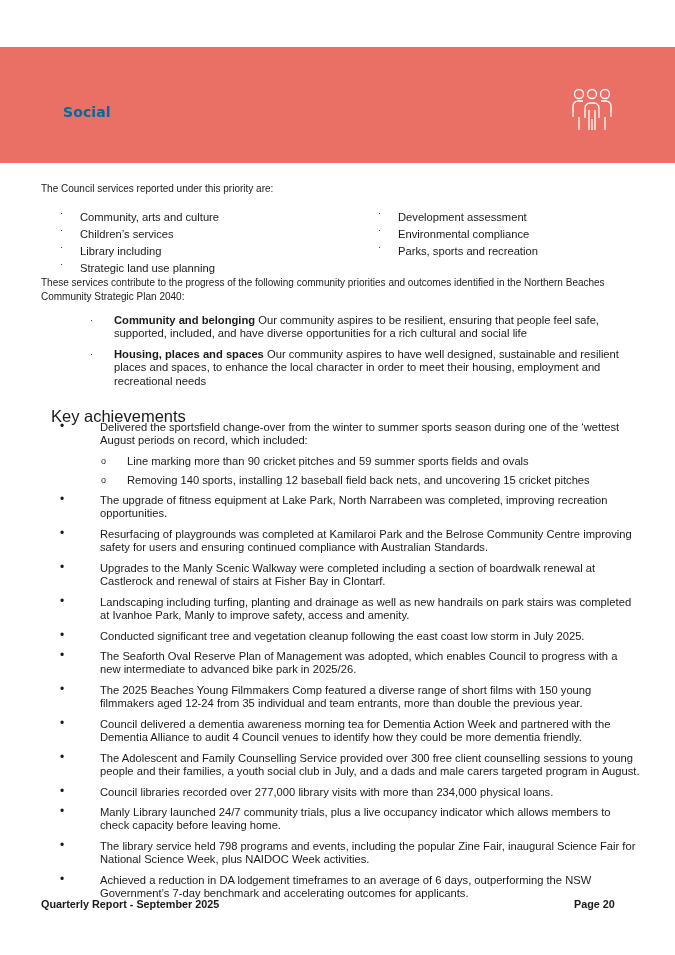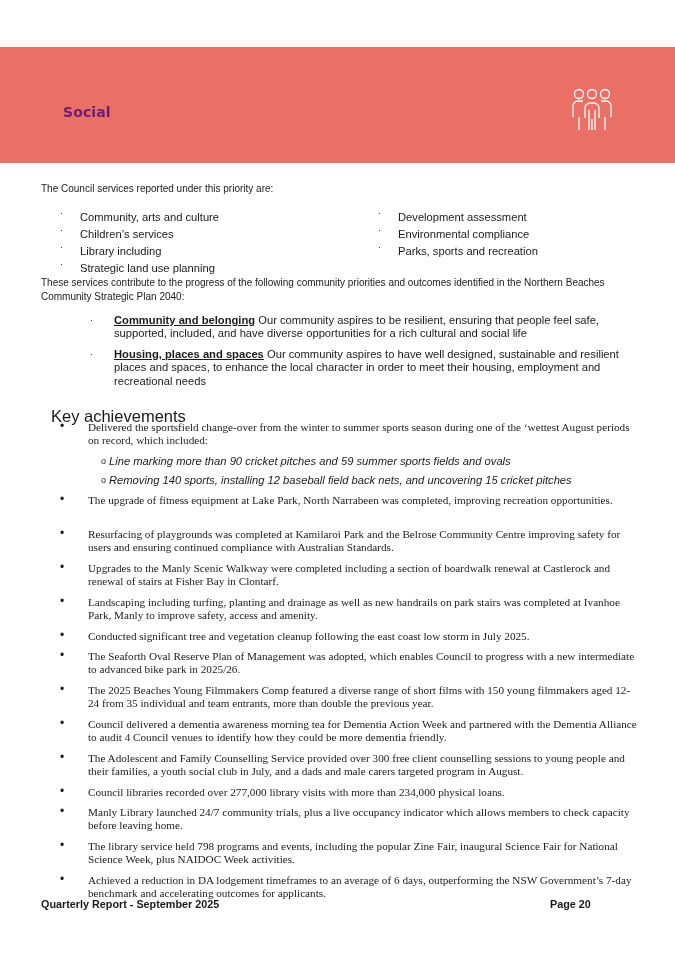--- a/index.html
+++ b/index.html
@@ -1,36 +1,36 @@
 <!DOCTYPE html>
 <html><head>
 <meta charset="utf-8">
 <style>
   html, body { margin: 0; padding: 0; background: #ffffff; }
   body { width: 675px; height: 955px; position: relative; overflow: hidden;
          font-family: "Liberation Sans", sans-serif; color: #1a1a1a; }
   .banner { position: absolute; left: 0; top: 47px; width: 675px; height: 116px; background: #ea7065; }
-  .banner-title { position: absolute; left: 63px; top: 104px; color: #701a75; font-weight: bold;
+  .banner-title { position: absolute; left: 63px; top: 104px; color: #0369a1; font-weight: bold;
                   font-size: 14px; font-family: "DejaVu Sans", sans-serif; letter-spacing: 0.1px; }
   .banner-icon { position: absolute; left: 569px; top: 87px; width: 46px; height: 45px; }
   .p { position: absolute; left: 41px; font-size: 10px; line-height: 13.5px; }
   .svc { position: absolute; font-size: 11.2px; line-height: 13px; }
   .svc .dot { position: absolute; left: 0; top: 0; font-size: 9px; }
   .svc .txt { position: absolute; left: 20px; top: 4px; white-space: nowrap; }
   .prio { position: absolute; left: 90px; width: 540px; font-size: 11.2px; line-height: 13.4px; }
   .prio .dot { position: absolute; left: 0; top: 0; font-size: 9px; }
   .prio .txt { margin-left: 24px; display: block; }
-  .prio b { font-weight: bold; text-decoration: underline; }
+  .prio b { font-weight: bold; }
   h2 { position: absolute; left: 41px; top: 397px; margin: 10px; font-size: 16.5px; font-weight: normal; }
   .ach { position: absolute; left: 60px; width: 580px; font-size: 11.2px; line-height: 13.4px; }
   .ach .dot { position: absolute; left: 0; top: -1px; font-size: 12px; }
-  .ach .txt { display: block; margin-left: 28px; font-family: Liberation Serif, serif; }
+  .ach .txt { display: block; margin-left: 40px; }
   .sub { position: absolute; left: 101px; width: 540px; font-size: 11.2px; line-height: 13.4px; }
   .sub .dot { position: absolute; left: 0; top: 0; font-size: 9px; }
-  .sub .txt { display: block; margin-left: 8px; white-space: nowrap; font-style: italic; }
+  .sub .txt { display: block; margin-left: 26px; white-space: nowrap; }
   .footer { position: absolute; top: 898px; font-size: 10.8px; font-weight: bold; }
 </style>
 </head>
 <body>
 
 <div class="banner"></div>
 <div class="banner-title">Social</div>
 <svg class="banner-icon" viewBox="0 0 46 45" fill="none" stroke="#ffffff" stroke-width="1.3">
   <circle cx="10" cy="7" r="4.5"></circle>
   <circle cx="23" cy="7" r="4.5"></circle>
@@ -147,13 +147,13 @@
 <div class="ach" style="top:840px;">
     <span class="dot">•</span>
     <span class="txt">The library service held 798 programs and events, including the popular Zine Fair, inaugural Science Fair for National Science Week, plus NAIDOC Week activities.</span>
   </div>
 <div class="ach" style="top:874px;">
     <span class="dot">•</span>
     <span class="txt">Achieved a reduction in DA lodgement timeframes to an average of 6 days, outperforming the NSW Government’s 7-day benchmark and accelerating outcomes for applicants.</span>
   </div>
 
 <div class="footer" style="left:41px;">Quarterly Report - September 2025</div>
-<div class="footer" style="left:550px;text-align:right;">Page 20</div>
+<div class="footer" style="left:574px;text-align:right;">Page 20</div>
 
 </body></html>

